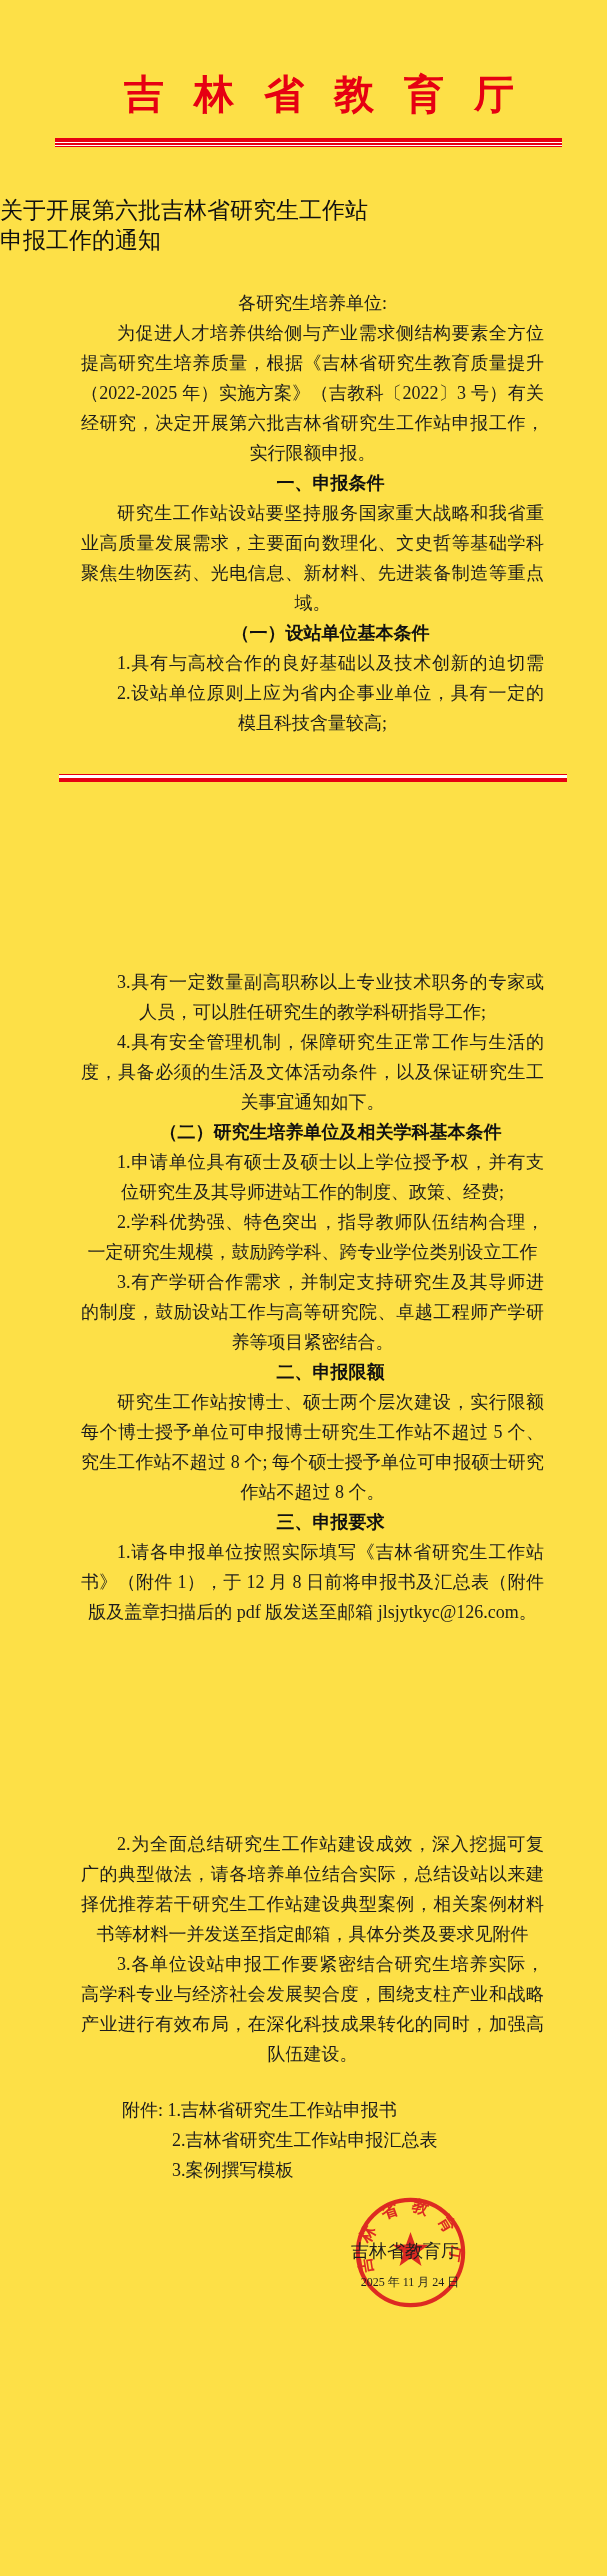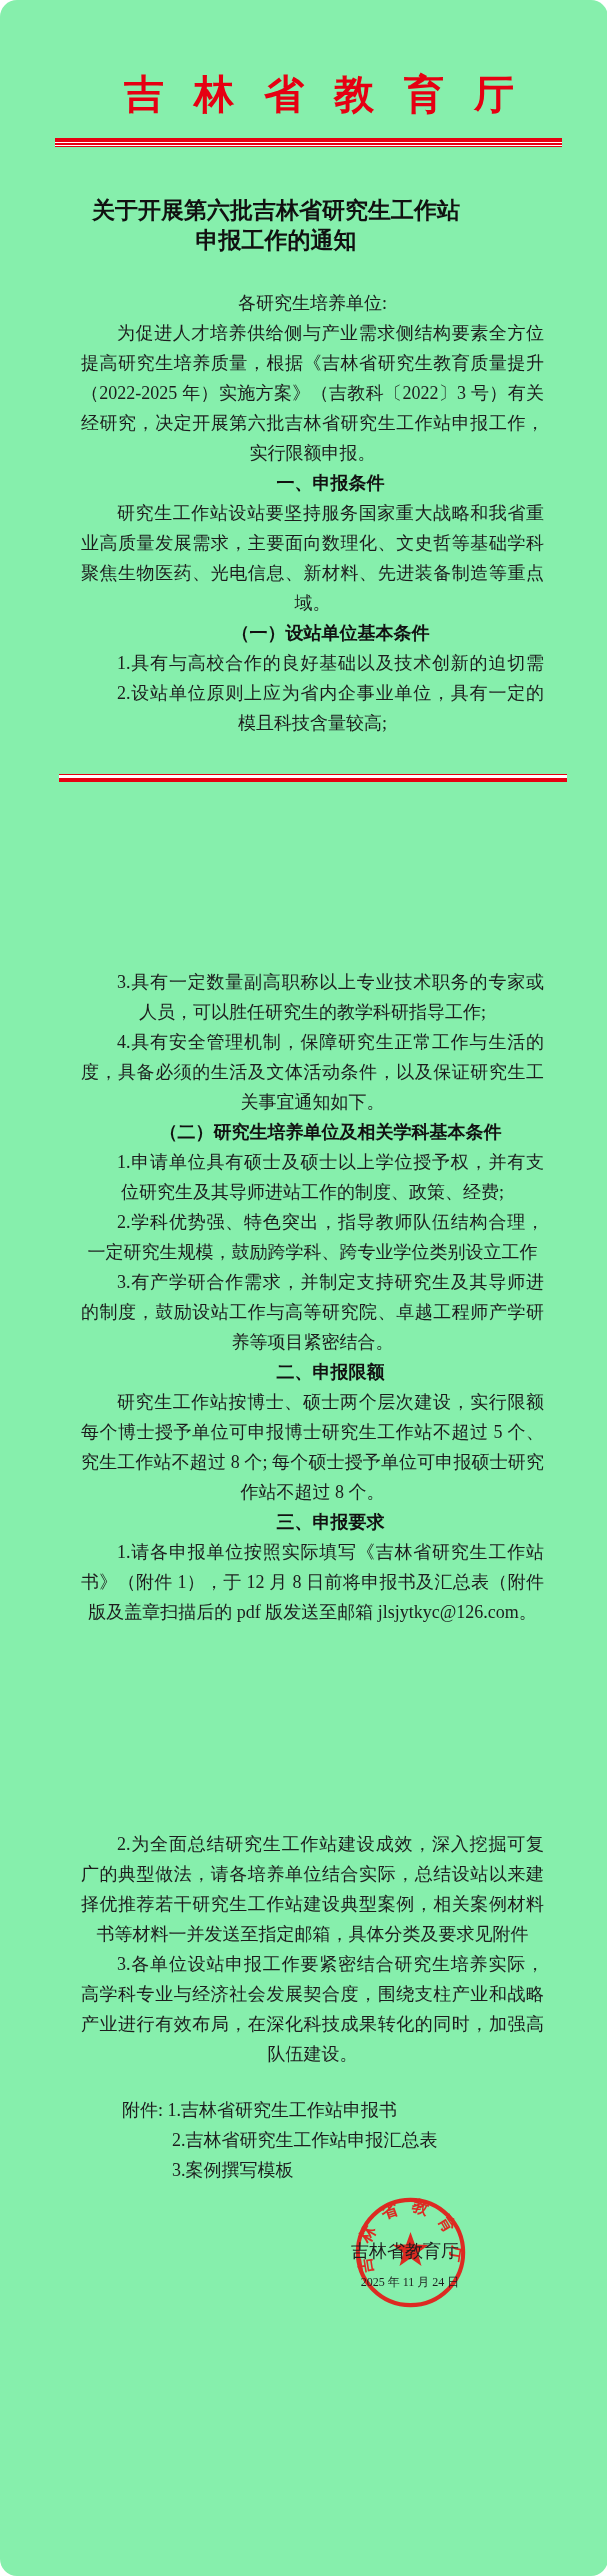--- a/index.html
+++ b/index.html
@@ -1,25 +1,24 @@
 <!DOCTYPE html>
 <html style="font-size:9.5px"><head>
 <meta charset="utf-8">
 <title>Document</title>
 <style>
   html,body{margin:0;padding:0;background:#ffffff;}
   .page{
     position:relative;
     width:608px;
     height:2576px;
-    background:#86efac;
+    background:#fde047;
     font-family:"Liberation Serif","DejaVu Serif",serif;
     color:#1d1d1d;
     overflow:hidden;
-    border-radius:17px;
   }
   .abs{position:absolute;}
 
   
   .letterhead{
     top:70px;left:0;width:608px;
     text-align:center;
     font-size:40px;font-weight:bold;
     color:#e60012;
     letter-spacing:0.75em;padding-left:0.75em;
@@ -37,21 +36,21 @@
   .rule2{
     left:59px;top:774px;width:508px;height:7.7px;
     background:linear-gradient(to bottom,
       #e60012 0px,#e60012 1.2px,
       #ffffff 1.2px,#ffffff 3.6px,
       #e60012 3.6px,#e60012 7.7px);
   }
 
   .doc-title{
     left:0;top:196px;width:552px;
-    text-align:center;font-weight:bold;
+    font-weight:normal;
     font-size:23px;line-height:30px;
     color:#111;
   }
 
   .tblock{left:81px;width:463px;font-size:18px;line-height:30px;}
   .t1{top:288px;}
   .t2{top:967px;}
   .t3{top:1829px;}
 
   .line{height:30px;overflow:hidden;text-align:center;}

